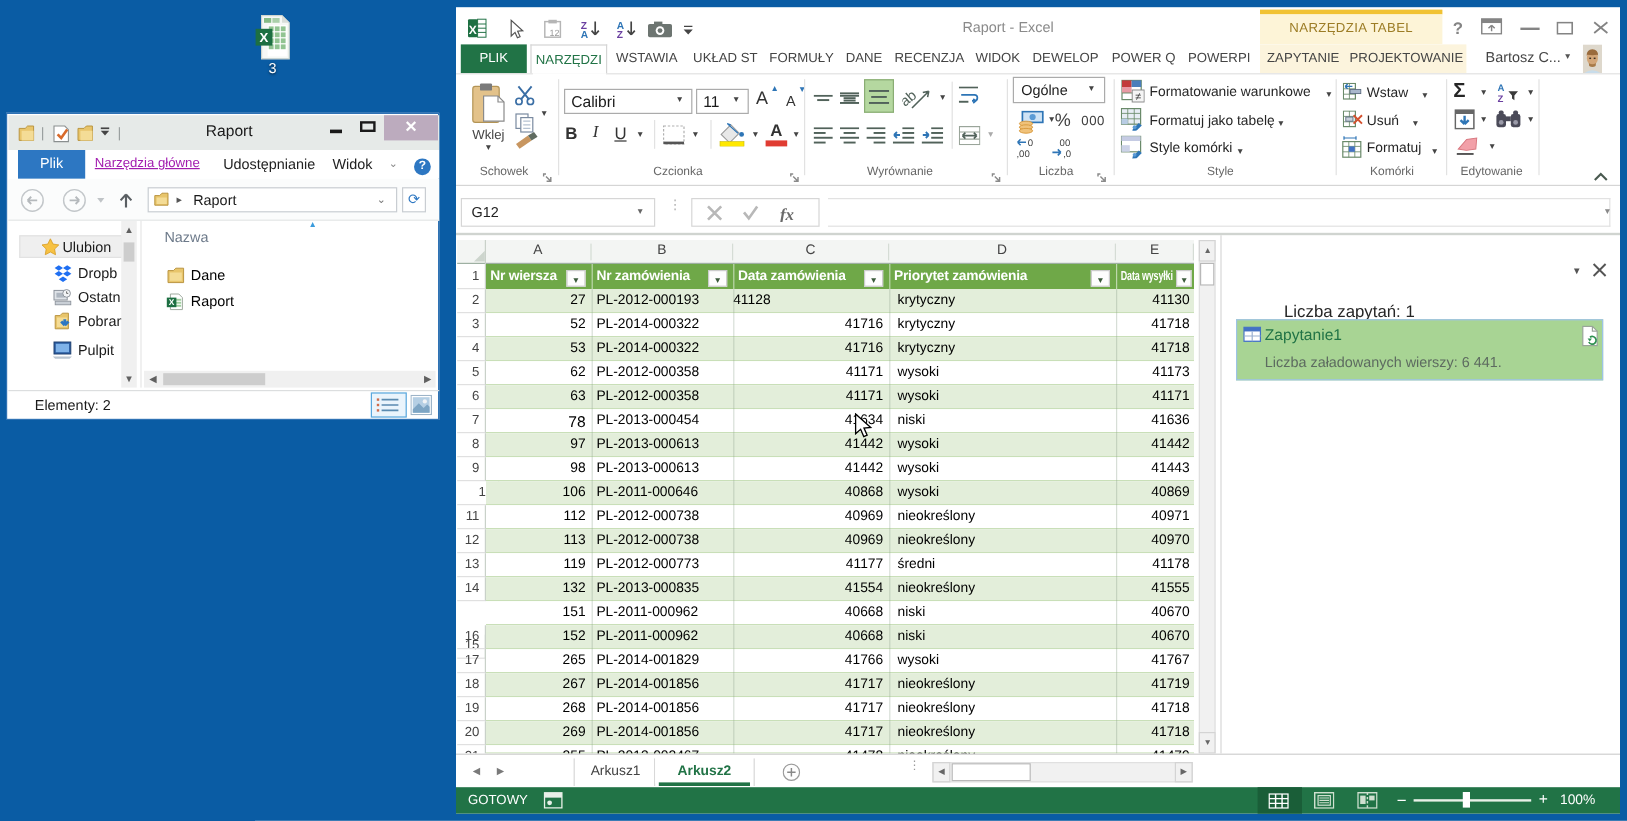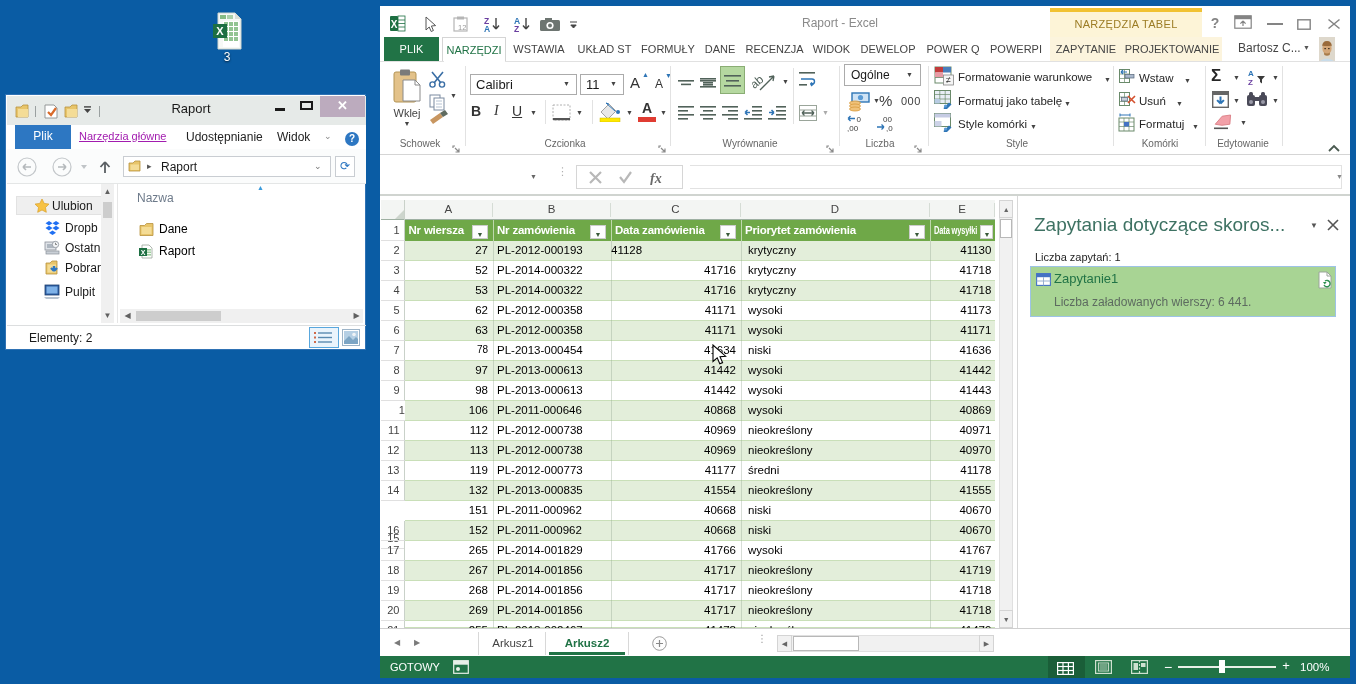--- a/index.html
+++ b/index.html
@@ -511,20 +511,21 @@
         <path d="M3 9 l8 -7 8.5 0 -2 9 -8 0 z" fill="#f2a0a8" stroke="#d87880" stroke-width="0.8" transform="rotate(-8 12 8)"></path>
         <rect x="2" y="13.5" width="14" height="1.6" fill="#555"></rect>
       </svg></div>
 <div style="position:absolute;left:860px;top:113px;width:9px;height:8px;font-size:7px;color:#444;">▼</div>
 <div style="position:absolute;left:832px;top:132px;width:62px;height:12px;font-size:10px;color:#666;text-align:center;">Edytowanie</div>
 <div style="position:absolute;left:902px;top:60px;width:1px;height:80px;background:#e2e2e2;"></div>
 <div style="position:absolute;left:947px;top:133px;width:14px;height:9px;"><svg width="14" height="9">
         <path d="M2 7 L7 2 L12 7" stroke="#4a5a50" stroke-width="1.8" fill="none"></path>
       </svg></div>
 <div style="position:absolute;left:0px;top:149px;width:970px;height:41px;background:#fff;border-bottom:2px solid #d0d4d0;"></div>
+<div style="position:absolute;left:4px;top:159px;width:162px;height:24px;background:#fff;border:1px solid #d6d6d6;font-size:12px;color:#222;padding:4px 0 0 8px;">G12</div>
 <div style="position:absolute;left:150px;top:167px;width:10px;height:8px;font-size:7px;color:#666;">▼</div>
 <div style="position:absolute;left:177px;top:162px;width:6px;height:18px;color:#b0b0b0;font-size:11px;letter-spacing:0;line-height:6px;">⋮</div>
 <div style="position:absolute;left:196px;top:159px;width:107px;height:24px;background:#fff;border:1px solid #d6d6d6;"></div>
 <div style="position:absolute;left:208px;top:164px;width:80px;height:15px;"><svg width="80" height="15" viewBox="0 0 80 15">
         <path d="M2 2 L13 13 M13 2 L2 13" stroke="#b8b8b8" stroke-width="2.2"></path>
         <path d="M32 7 l4 5 7 -10" stroke="#b8b8b8" stroke-width="2.2" fill="none"></path>
         <text x="62" y="13" font-size="14" font-style="italic" font-weight="bold" fill="#6a6a6a" font-family="Liberation Serif">fx</text>
       </svg></div>
 <div style="position:absolute;left:310px;top:159px;width:652px;height:24px;background:#fff;border:1px solid #e2e2e2;border-left:none;"></div>
 <div style="position:absolute;left:956px;top:167px;width:10px;height:8px;font-size:7px;color:#888;">▼</div>
@@ -599,21 +600,21 @@
 <div style="position:absolute;left:231px;top:298px;width:125px;height:15px;font-size:11.5px;color:#000;text-align:right;">41171</div>
 <div style="position:absolute;left:368px;top:298px;width:180px;height:15px;font-size:11.5px;color:#000;">wysoki</div>
 <div style="position:absolute;left:550px;top:298px;width:61.39999999999998px;height:15px;font-size:11.5px;color:#000;text-align:right;">41173</div>
 <div style="position:absolute;left:24.5px;top:315px;width:590.9px;height:20px;background:#e3eeda;border-bottom:1px solid #c9dfb8;overflow:hidden;"></div>
 <div style="position:absolute;left:24.5px;top:318px;width:83.5px;height:15px;font-size:11.5px;color:#000;text-align:right;">63</div>
 <div style="position:absolute;left:117px;top:318px;width:112px;height:15px;font-size:11.5px;color:#000;">PL-2012-000358</div>
 <div style="position:absolute;left:231px;top:318px;width:125px;height:15px;font-size:11.5px;color:#000;text-align:right;">41171</div>
 <div style="position:absolute;left:368px;top:318px;width:180px;height:15px;font-size:11.5px;color:#000;">wysoki</div>
 <div style="position:absolute;left:550px;top:318px;width:61.39999999999998px;height:15px;font-size:11.5px;color:#000;text-align:right;">41171</div>
 <div style="position:absolute;left:24.5px;top:335px;width:590.9px;height:20px;background:#fff;border-bottom:1px solid #c9dfb8;overflow:hidden;"></div>
-<div style="position:absolute;left:24.5px;top:338px;width:83.5px;height:15px;font-size:10px;color:#000;text-align:right;">78</div>
+<div style="position:absolute;left:24.5px;top:338px;width:83.5px;height:15px;font-size:13px;color:#000;text-align:right;">78</div>
 <div style="position:absolute;left:117px;top:338px;width:112px;height:15px;font-size:11.5px;color:#000;">PL-2013-000454</div>
 <div style="position:absolute;left:231px;top:338px;width:125px;height:15px;font-size:11.5px;color:#000;text-align:right;">41634</div>
 <div style="position:absolute;left:368px;top:338px;width:180px;height:15px;font-size:11.5px;color:#000;">niski</div>
 <div style="position:absolute;left:550px;top:338px;width:61.39999999999998px;height:15px;font-size:11.5px;color:#000;text-align:right;">41636</div>
 <div style="position:absolute;left:24.5px;top:355px;width:590.9px;height:20px;background:#e3eeda;border-bottom:1px solid #c9dfb8;overflow:hidden;"></div>
 <div style="position:absolute;left:24.5px;top:358px;width:83.5px;height:15px;font-size:11.5px;color:#000;text-align:right;">97</div>
 <div style="position:absolute;left:117px;top:358px;width:112px;height:15px;font-size:11.5px;color:#000;">PL-2013-000613</div>
 <div style="position:absolute;left:231px;top:358px;width:125px;height:15px;font-size:11.5px;color:#000;text-align:right;">41442</div>
 <div style="position:absolute;left:368px;top:358px;width:180px;height:15px;font-size:11.5px;color:#000;">wysoki</div>
 <div style="position:absolute;left:550px;top:358px;width:61.39999999999998px;height:15px;font-size:11.5px;color:#000;text-align:right;">41442</div>
@@ -699,26 +700,25 @@
 <div style="position:absolute;left:230.5px;top:235px;width:1px;height:387px;background:rgba(140,160,140,0.35);"></div>
 <div style="position:absolute;left:360.5px;top:235px;width:1px;height:387px;background:rgba(140,160,140,0.35);"></div>
 <div style="position:absolute;left:549.5px;top:235px;width:1px;height:387px;background:rgba(140,160,140,0.35);"></div>
 <div style="position:absolute;left:614.9px;top:235px;width:1px;height:387px;background:rgba(140,160,140,0.35);"></div>
 <div style="position:absolute;left:615.4px;top:194px;width:3.8999999999999773px;height:428px;background:#fff;"></div>
 <div style="position:absolute;left:619.3px;top:194px;width:14px;height:428px;background:#f1f1f1;border:1px solid #e0e0e0;"></div>
 <div style="position:absolute;left:619.3px;top:194px;width:14px;height:18px;background:#f1f1f1;border:1px solid #d4d4d4;color:#666;font-size:7px;text-align:center;line-height:18px;">▲</div>
 <div style="position:absolute;left:620.3px;top:213px;width:12px;height:19px;background:#fff;border:1px solid #b8b8b8;"></div>
 <div style="position:absolute;left:619.3px;top:604px;width:14px;height:18px;background:#f1f1f1;border:1px solid #d4d4d4;color:#666;font-size:7px;text-align:center;line-height:18px;">▼</div>
 <div style="position:absolute;left:637px;top:190px;width:1px;height:432px;background:#d8d8d8;"></div>
-<div style="position:absolute;left:654px;top:208px;width:290px;height:26px;font-size:19px;color:#3e7263;">Zapytania dotyczące skoros...</div>
 <div style="position:absolute;left:930px;top:215px;width:12px;height:10px;font-size:8px;color:#555;">▼</div>
 <div style="position:absolute;left:946px;top:212px;width:14px;height:14px;"><svg width="14" height="14">
         <path d="M2 2 L12 12 M12 2 L2 12" stroke="#555" stroke-width="1.6"></path>
       </svg></div>
-<div style="position:absolute;left:616px;top:245px;width:140px;height:13px;font-size:11px;color:#262626;padding-left:39px;">Liczba zapytań: 1</div>
+<div style="position:absolute;left:651px;top:245px;width:140px;height:13px;font-size:14px;color:#262626;padding-left:39px;">Liczba zapytań: 1</div>
 <div style="position:absolute;left:650px;top:260px;width:306px;height:51px;background:#a8d494;border:1px solid #9dc3e6;"></div>
 <div style="position:absolute;left:656px;top:266px;width:15px;height:13px;"><svg width="15" height="13" viewBox="0 0 15 13">
         <rect x="0.6" y="0.6" width="13.8" height="11.8" fill="#fff" stroke="#4472c4" stroke-width="1.1"></rect>
         <rect x="0.6" y="0.6" width="13.8" height="3.6" fill="#4472c4"></rect>
         <line x1="7.5" y1="4.2" x2="7.5" y2="12.4" stroke="#9ab0d0"></line>
         <line x1="0.6" y1="8" x2="14.4" y2="8" stroke="#9ab0d0"></line>
       </svg></div>
 <div style="position:absolute;left:674px;top:265px;width:150px;height:17px;font-size:13px;color:#217346;">Zapytanie1</div>
 <div style="position:absolute;left:674px;top:289px;width:260px;height:14px;font-size:12px;color:#5d6b60;">Liczba załadowanych wierszy: 6 441.</div>
 <div style="position:absolute;left:938px;top:265px;width:15px;height:18px;"><svg width="15" height="18" viewBox="0 0 15 18">

